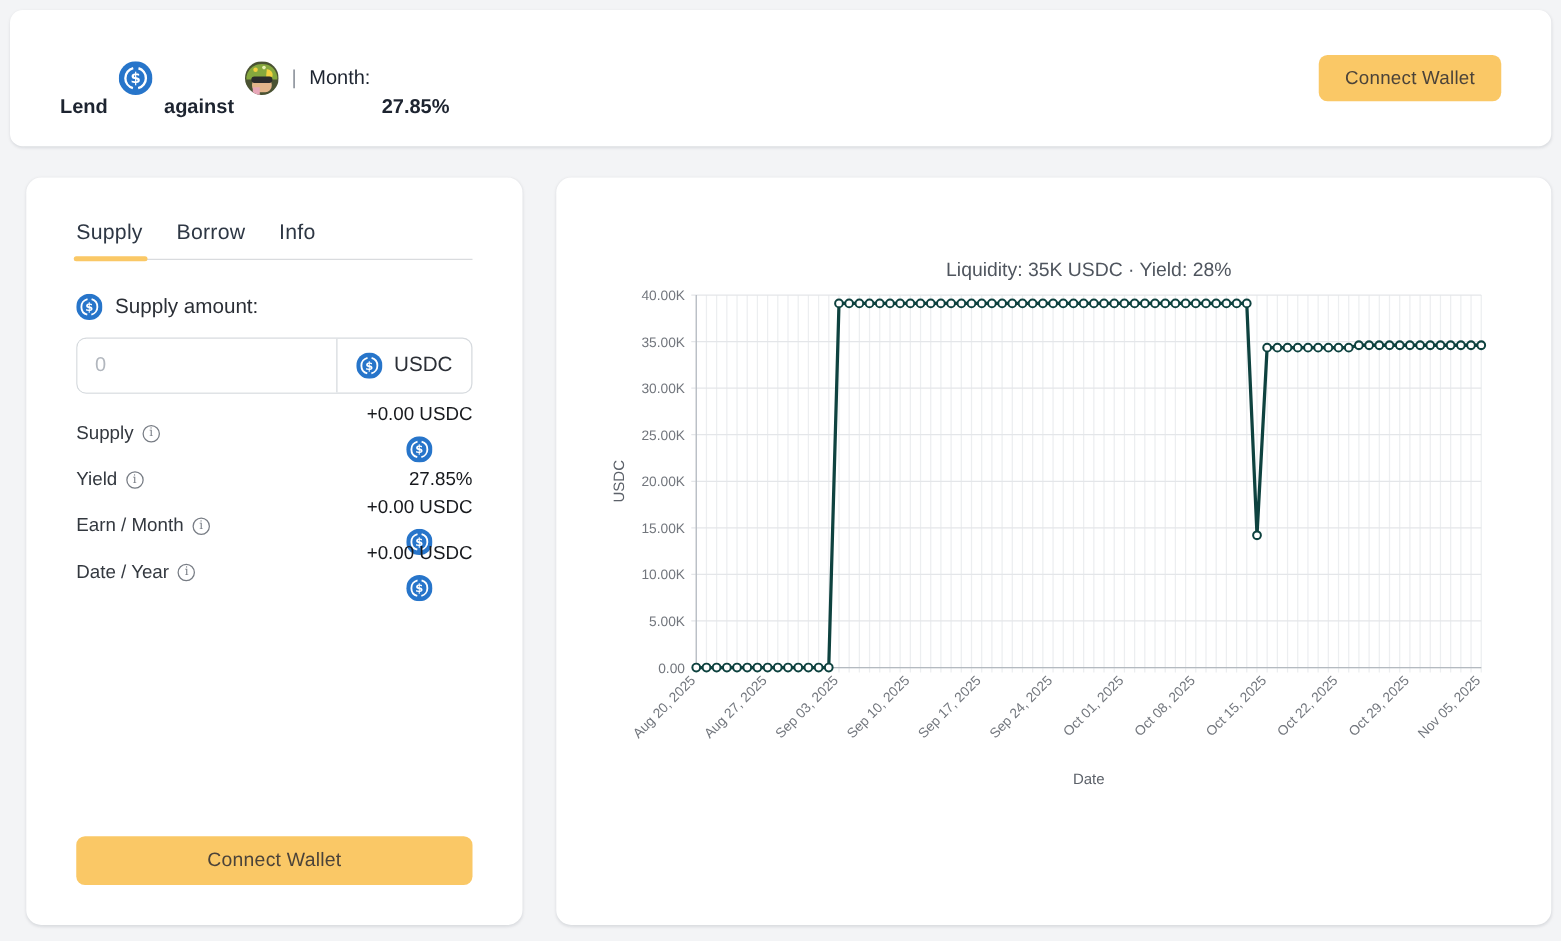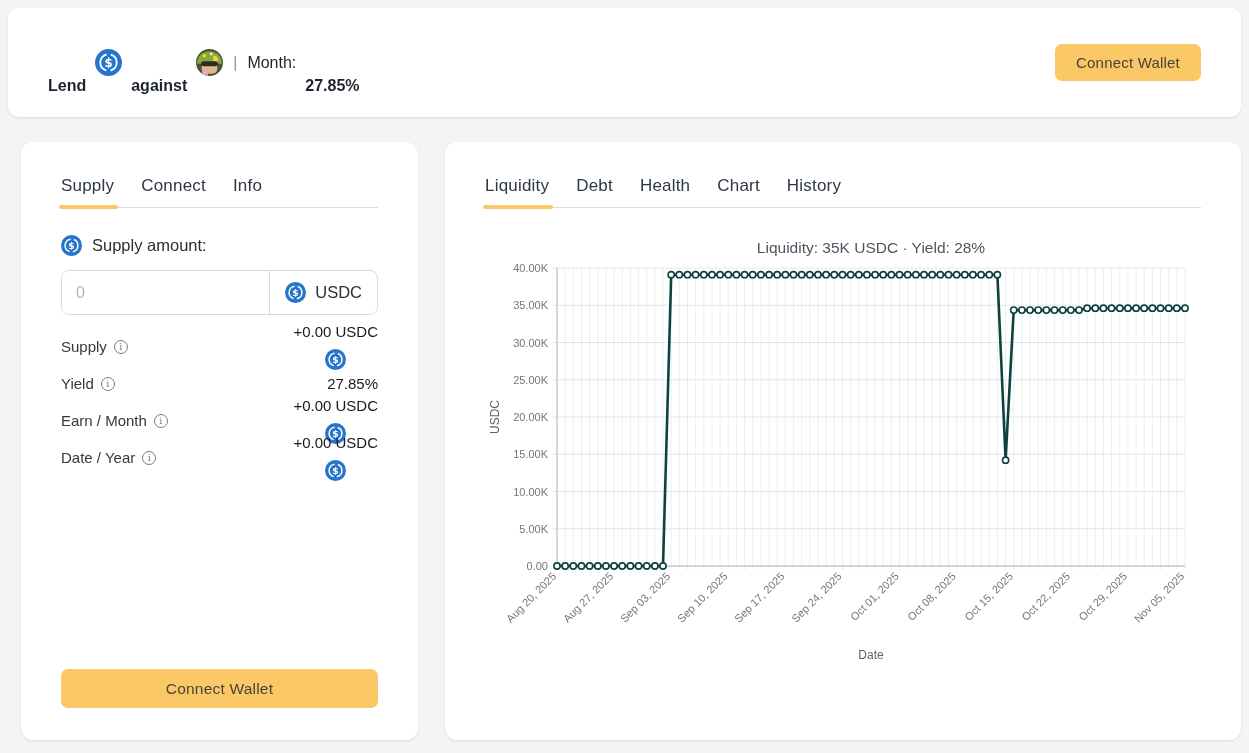--- a/index.html
+++ b/index.html
@@ -126,21 +126,21 @@
     <span class="sep">|</span>
     <span>Month:</span>
     <span class="b">27.85%</span>
   </div>
   <button class="btn-accent">Connect Wallet</button>
 </div>
 
 <div class="card card-left">
   <div class="tabs">
     <div class="tab active">Supply</div>
-    <div class="tab">Connect</div>
+    <div class="tab">Borrow</div>
     <div class="tab">Info</div>
   </div>
 
   <div class="amount-label">
     <span class="coin">
         <svg viewBox="0 0 24 24">
           <circle cx="12" cy="12" r="12" fill="#2775ca"></circle>
           <circle cx="12" cy="12" r="7.3" fill="none" stroke="#fff" stroke-width="1.7" stroke-dasharray="19.1 3.8" stroke-dashoffset="9.55"></circle>
           <text x="12" y="15.6" text-anchor="middle" font-size="10.5" font-weight="bold" fill="#fff" font-family="DejaVu Sans, sans-serif">$</text>
         </svg>
@@ -220,27 +220,20 @@
           </span>
       </div>
     </div>
   </div>
 
   <div class="spacer"></div>
   <button class="btn-accent">Connect Wallet</button>
 </div>
 
 <div class="card card-right">
-  <div class="tabs">
-    <div class="tab active">Liquidity</div>
-    <div class="tab">Debt</div>
-    <div class="tab">Health</div>
-    <div class="tab">Chart</div>
-    <div class="tab">History</div>
-  </div>
   <div class="chart-wrap">
     <svg id="liquidity-chart" width="716" height="440" viewBox="0 0 716 440">
         <line x1="72" y1="37" x2="72" y2="339" stroke="#eceef0" stroke-width="1"></line>
         <line x1="80.15584415584415" y1="37" x2="80.15584415584415" y2="339" stroke="#eceef0" stroke-width="1"></line>
         <line x1="88.31168831168831" y1="37" x2="88.31168831168831" y2="339" stroke="#eceef0" stroke-width="1"></line>
         <line x1="96.46753246753246" y1="37" x2="96.46753246753246" y2="339" stroke="#eceef0" stroke-width="1"></line>
         <line x1="104.62337662337663" y1="37" x2="104.62337662337663" y2="339" stroke="#eceef0" stroke-width="1"></line>
         <line x1="112.77922077922078" y1="37" x2="112.77922077922078" y2="339" stroke="#eceef0" stroke-width="1"></line>
         <line x1="120.93506493506493" y1="37" x2="120.93506493506493" y2="339" stroke="#eceef0" stroke-width="1"></line>
         <line x1="129.0909090909091" y1="37" x2="129.0909090909091" y2="339" stroke="#eceef0" stroke-width="1"></line>

